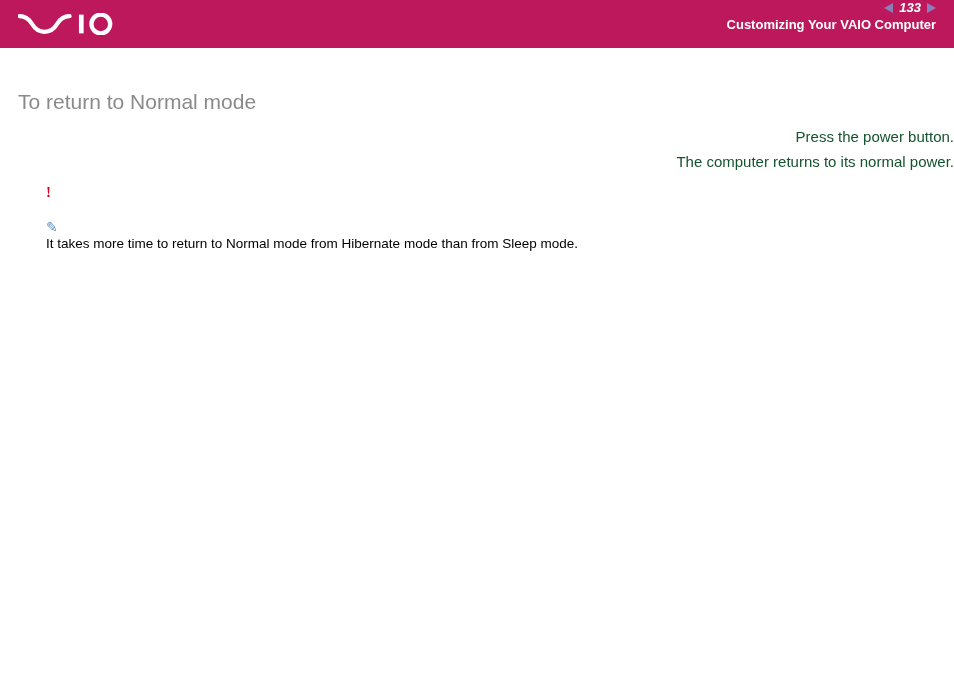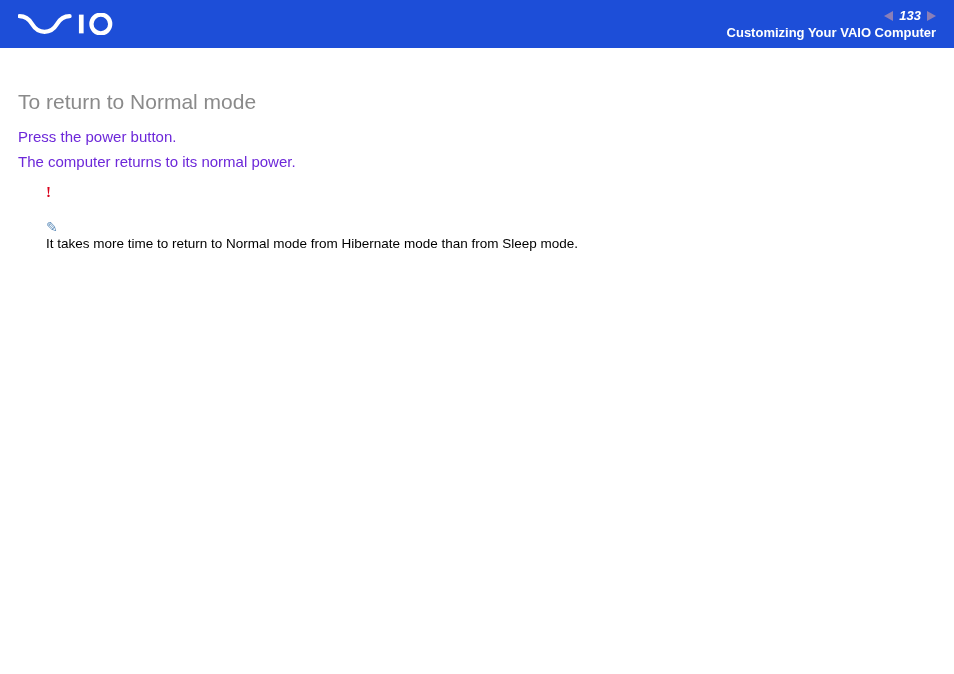--- a/index.html
+++ b/index.html
@@ -8,24 +8,23 @@
       box-sizing: border-box;
     }
     body {
       font-family: Arial, Helvetica, sans-serif;
       width: 954px;
       height: 674px;
       background: #fff;
       position: relative;
     }
     .header {
-      background: #1d4ed8;
+      background: #be185d;
       height: 48px;
       display: flex;
-      align-items: center;
       justify-content: space-between;
       padding: 0 18px 0 18px;
     }
     .logo {
       display: flex;
       align-items: center;
     }
     .logo svg {
       height: 22px;
     }
@@ -69,22 +68,23 @@
       padding: 42px 0 0 18px;
     }
     .heading {
       color: #8a8a8a;
       font-size: 21px;
       font-weight: normal;
       margin-bottom: 14px;
     }
     .body-text {
       font-size: 15px;
-      color: #6d28d9;
+      color: #14532d;
       margin-bottom: 8px;
+      text-align: right;
     }
     .note-block {
       margin-top: 14px;
       margin-left: 28px;
     }
     .note-mark-warn {
       color: #d9001b;
       font-family: "Times New Roman", serif;
       font-weight: bold;
       font-size: 15px;

